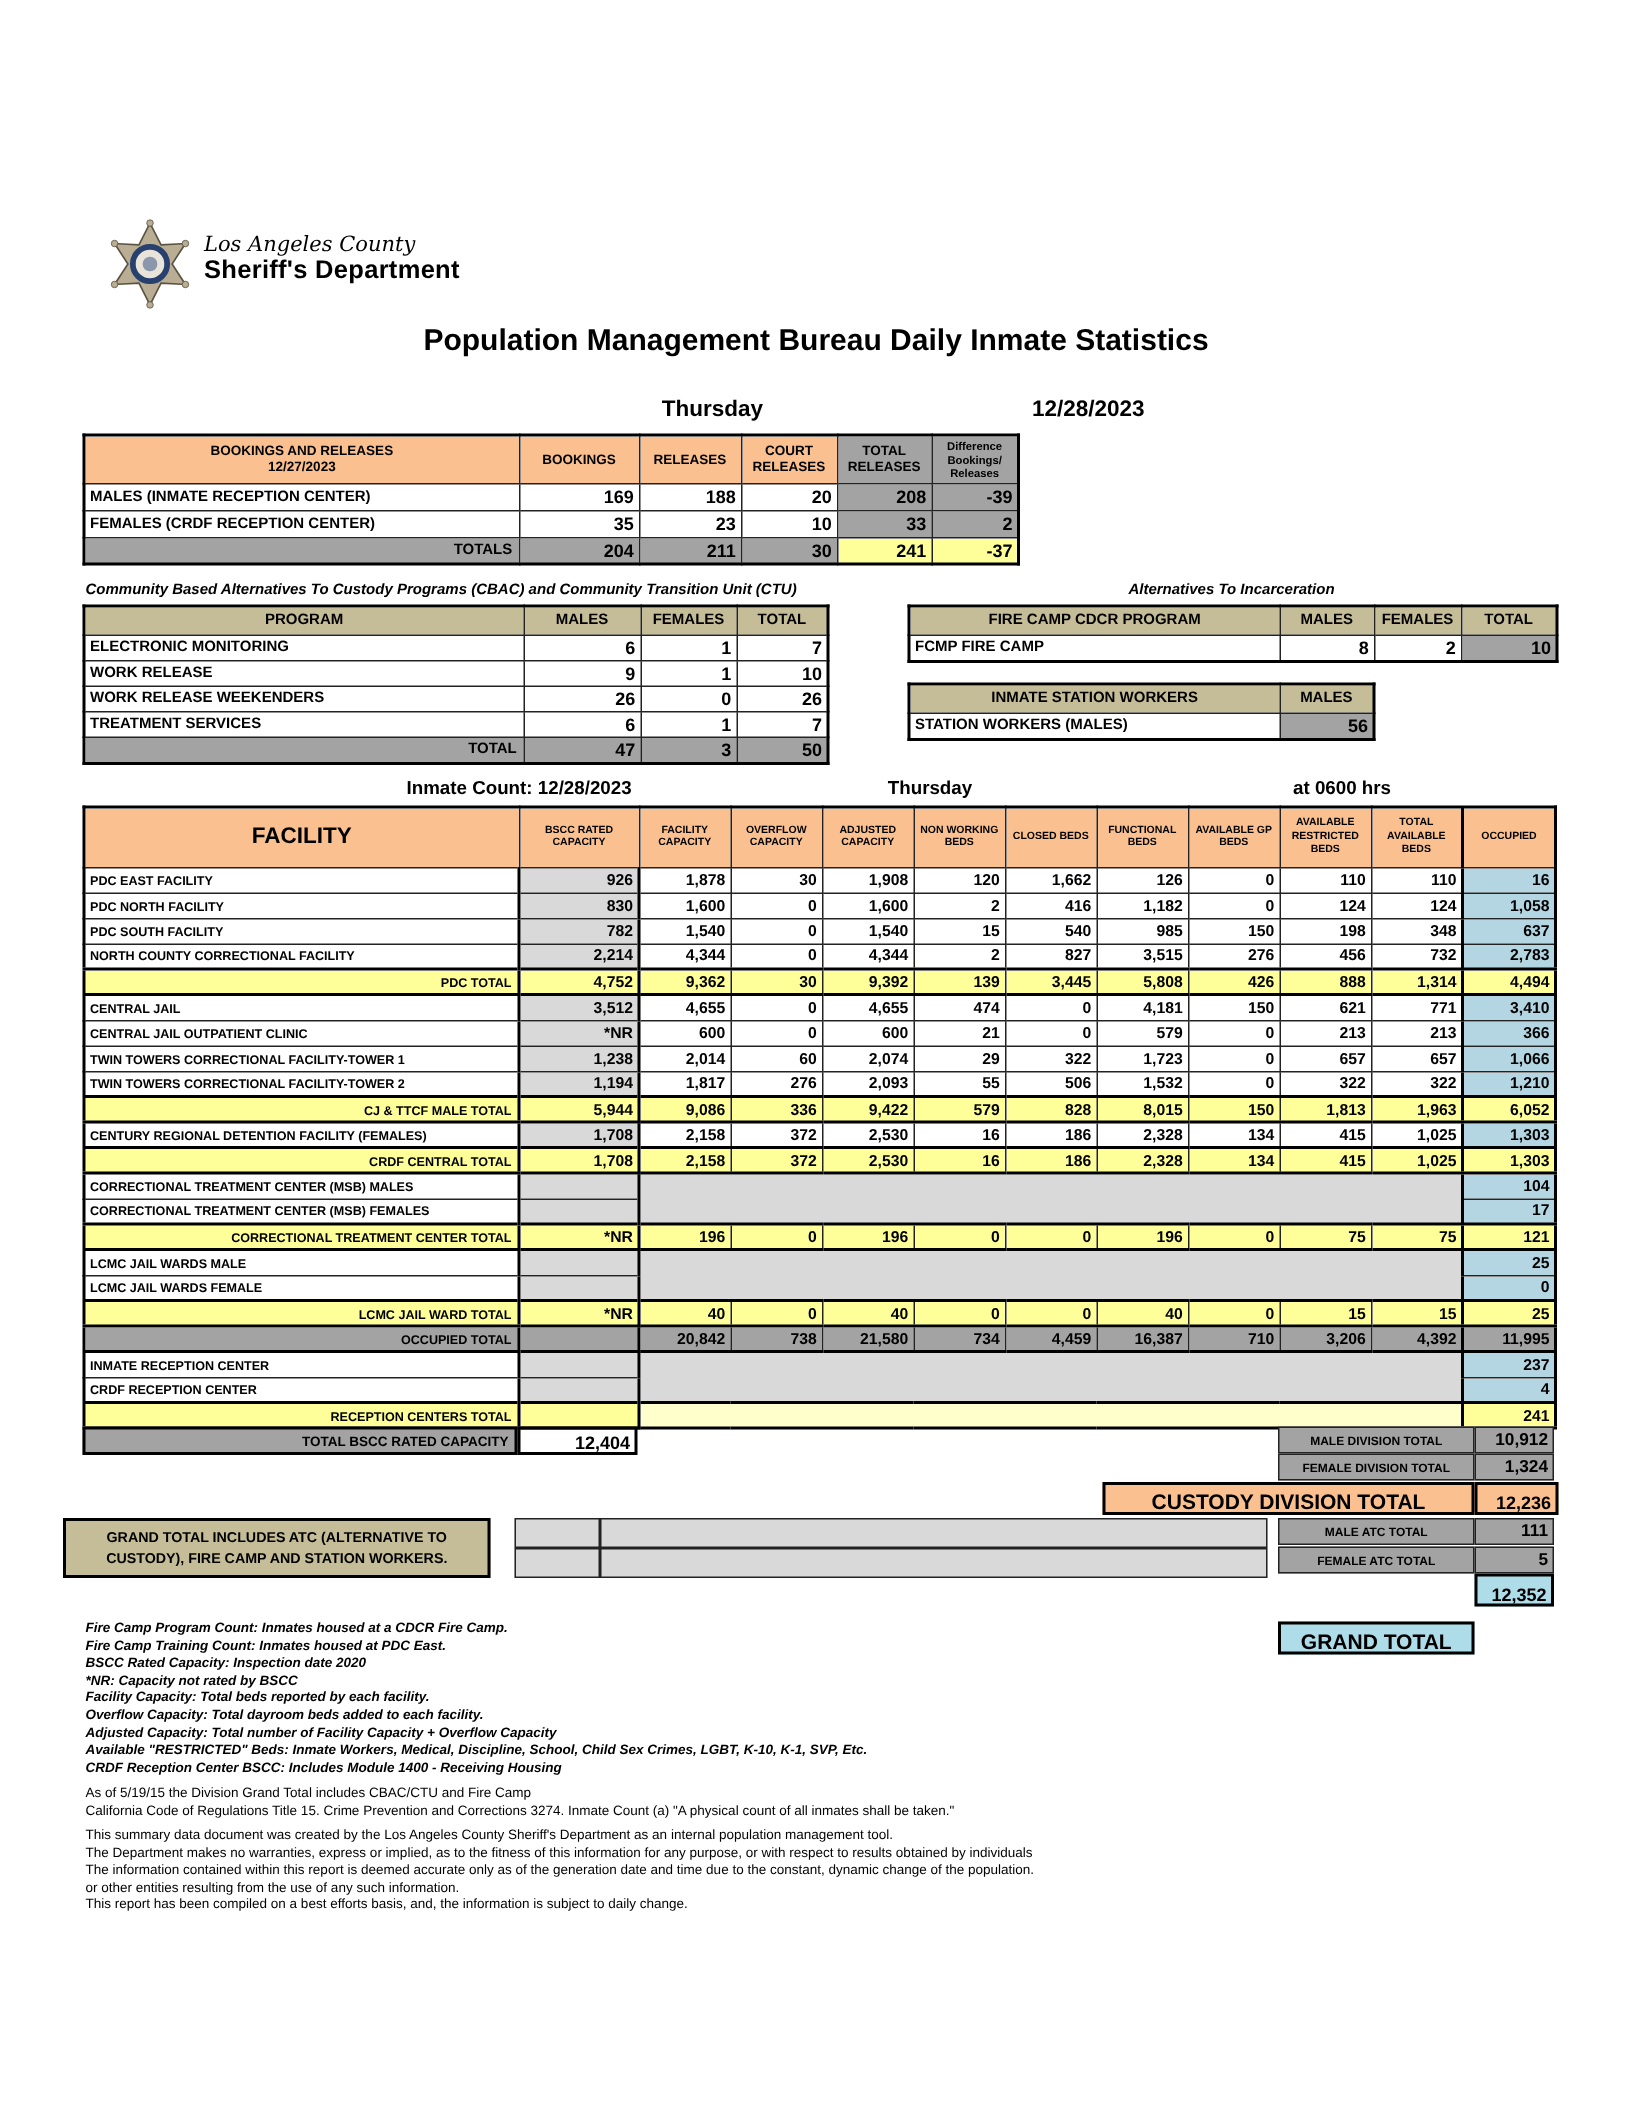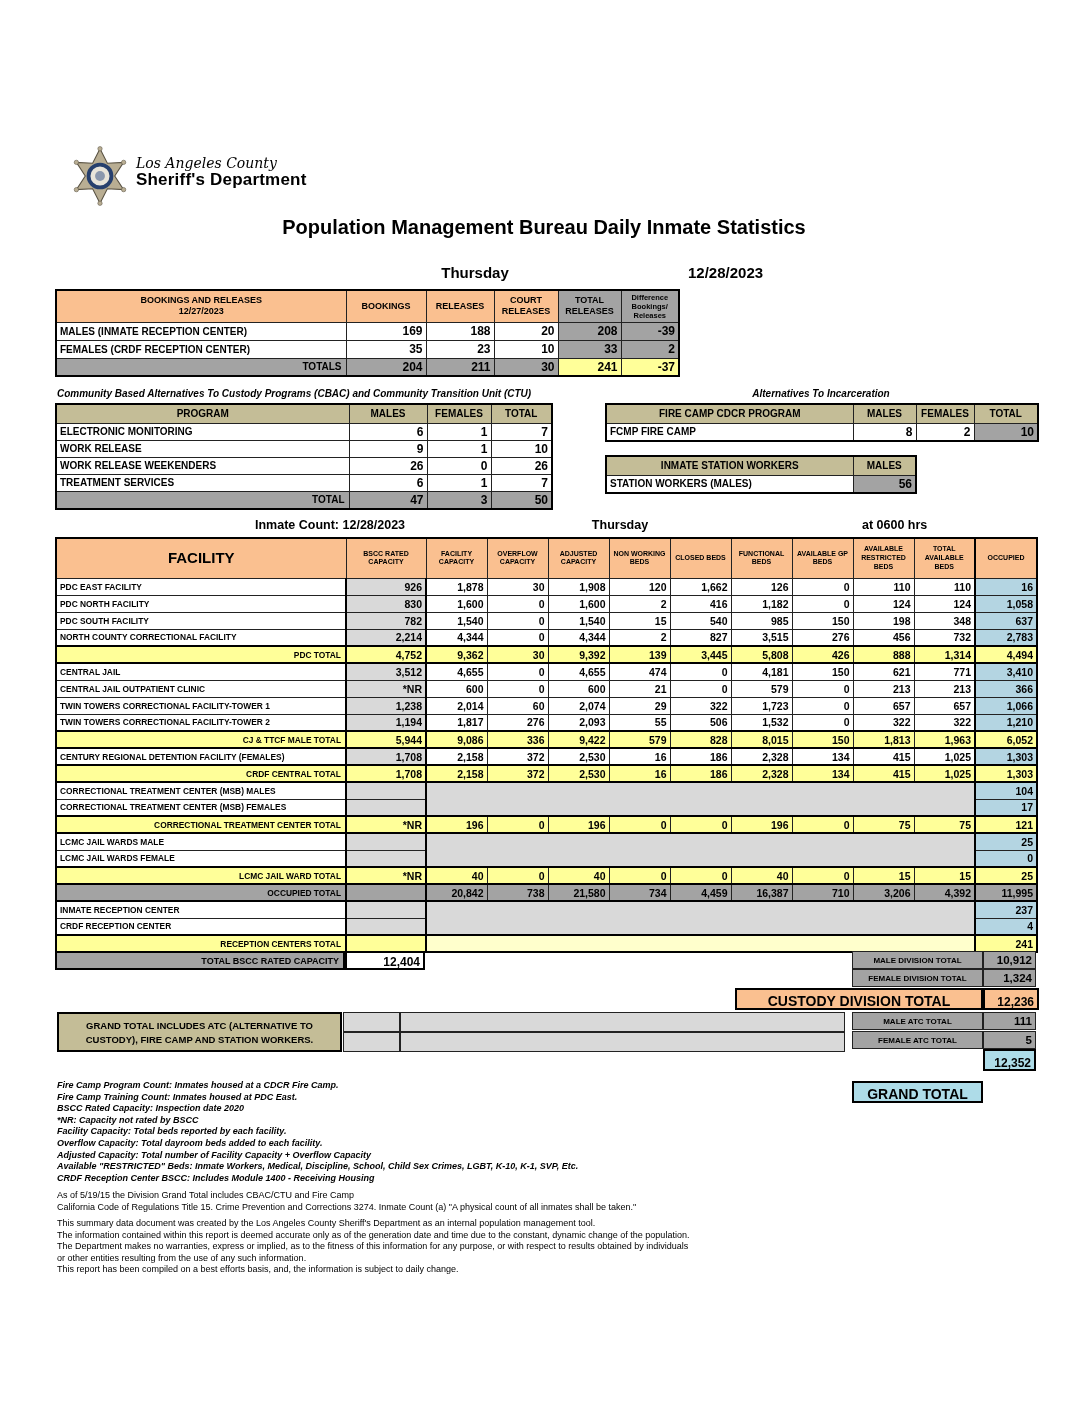--- a/index.html
+++ b/index.html
@@ -45,21 +45,21 @@
   .sm td{height:17px;}
   .sm .lbl{font-size:10px;font-weight:bold;padding-left:3px;text-align:left;}
   .sm .num{font-size:12px;font-weight:bold;text-align:right;padding-right:3px;}
   .sm .tlbl{font-size:10px;font-weight:bold;text-align:right;padding-right:4px;}
   #cbac-table{position:absolute;left:55px;top:403px;}
   #fire-table{position:absolute;left:605px;top:403px;}
   #station-table{position:absolute;left:605px;top:455px;}
 
   
   .count-hdr{position:absolute;top:518px;font-size:12.5px;font-weight:bold;}
-  #count-left{left:240px;padding-left:15px;}
+  #count-left{left:256px;padding-left:15px;}
   #count-day{left:540px;width:160px;text-align:center;}
   #count-time{left:862px;}
 
   
   .ft{position:absolute;left:55px;top:537px;}
   .ft th{font-size:7px;font-weight:bold;text-align:center;vertical-align:middle;
          white-space:normal;line-height:1.25;height:40px;padding:0 1px;}
   .ft th.fac{font-size:15px;}
   .ft td{height:17px;font-size:10.5px;font-weight:bold;text-align:right;padding:0 3px 0 0;}
   .ft td.lbl{font-size:8.4px;text-align:left;padding:0 0 0 3px;}
@@ -77,21 +77,21 @@
   #bscc-cap .v{width:80px;height:19px;font-size:12px;font-weight:bold;text-align:right;padding:2px 3px 0 0;}
   .divrow .l{width:131px;height:18px;font-size:8px;font-weight:bold;text-align:center;padding-top:4px;}
   .divrow .v{width:53px;height:18px;font-size:11.5px;font-weight:bold;text-align:right;padding:2px 3px 0 0;}
   #male-div{left:852px;top:951px;}
   #female-div{left:852px;top:969px;}
   #custody-div{left:735px;top:988px;}
   #custody-div .l{width:248px;height:22px;font-size:14px;font-weight:bold;text-align:center;padding-top:3px;}
   #custody-div .v{width:56px;height:22px;font-size:12px;font-weight:bold;text-align:right;padding:5px 3px 0 0;}
 
   
-  #grand-note{left:57px;top:1012px;}
+  #grand-note{left:42px;top:1012px;}
   #grand-note .n{width:285px;height:40px;font-size:9.5px;font-weight:bold;text-align:center;
                  white-space:normal;line-height:1.5;padding-top:5px;}
   .graybar{position:absolute;display:flex;}
   .graybar .g1{width:57px;height:20px;}
   .graybar .g2{width:445px;height:20px;}
   #gbar1{left:343px;top:1012px;} #gbar2{left:343px;top:1032px;}
   #male-atc{left:852px;top:1012px;} #female-atc{left:852px;top:1031px;}
   #grand-total{left:852px;top:1049px;}
   #grand-total .l{width:131px;height:22px;font-size:14px;font-weight:bold;text-align:center;padding-top:3px;margin-top:32px;}
   #grand-total .v{width:53px;height:22px;font-size:12px;font-weight:bold;text-align:right;padding:5px 3px 0 0;}
@@ -620,19 +620,19 @@
       <div class="it">Adjusted Capacity: Total number of Facility Capacity + Overflow Capacity</div>
       <div class="it">Available "RESTRICTED" Beds: Inmate Workers, Medical, Discipline, School, Child Sex Crimes,  LGBT, K-10, K-1, SVP, Etc.</div>
       <div class="it">CRDF Reception Center BSCC: Includes Module 1400 - Receiving Housing</div>
     </div>
   <div class="fnotes" id="fn-plain">
       <div class="pl">As of 5/19/15 the Division Grand Total includes CBAC/CTU and Fire Camp</div>
       <div class="pl">California Code of Regulations Title 15. Crime Prevention and Corrections 3274. Inmate Count (a) "A physical count of all inmates shall be taken."</div>
     </div>
   <div class="fnotes" id="disclaimer">
       <div class="pl">This summary data document was created by the Los Angeles County Sheriff's Department as an internal population management tool.</div>
+      <div class="pl">The Department makes no warranties, express or implied, as to the fitness of this information for any purpose, or with respect to results obtained by individuals</div>
       <div class="pl">The information contained within this report is deemed accurate only as of the generation date and time due to the constant, dynamic change of the population.</div>
-      <div class="pl">The Department makes no warranties, express or implied, as to the fitness of this information for any purpose, or with respect to results obtained by individuals</div>
       <div class="pl">or other entities resulting from the use of any such information.</div>
       <div class="pl">This report has been compiled on a best efforts basis, and, the information is subject to daily change.</div>
     </div>
 
 </div>
 
 </body></html>

